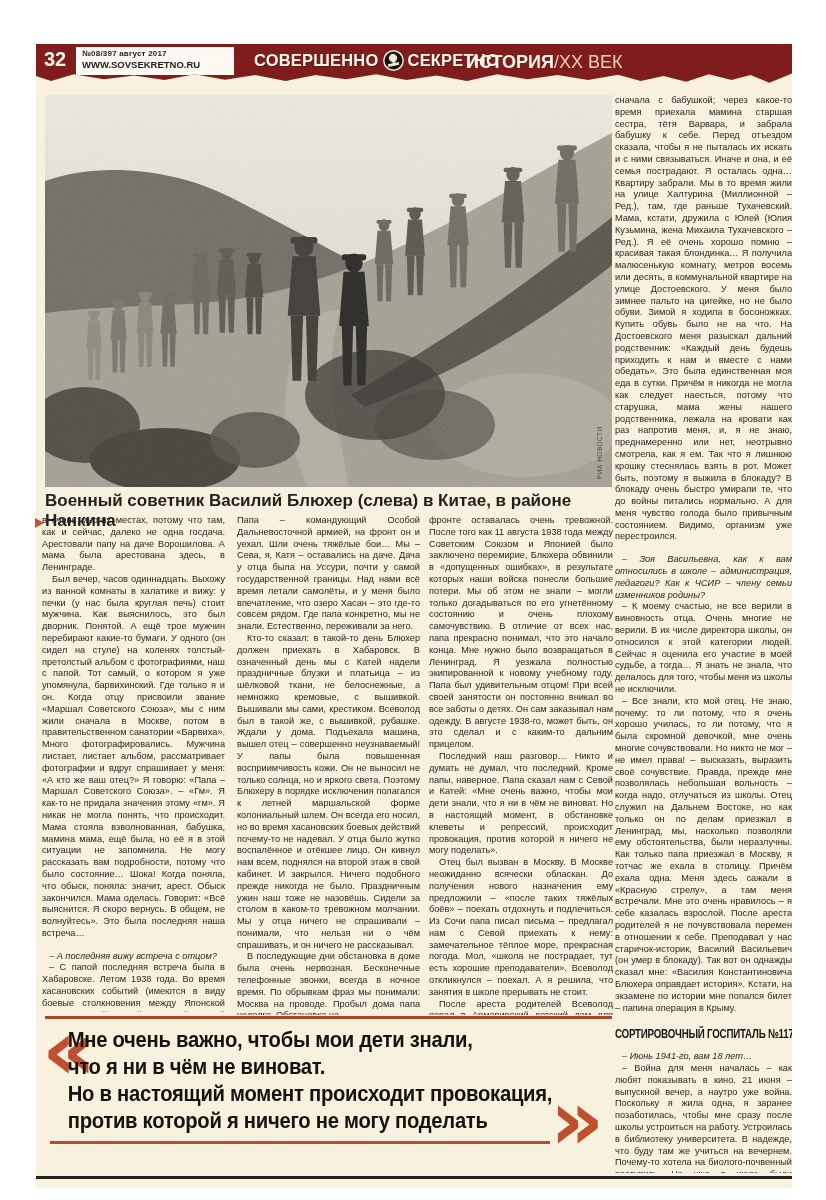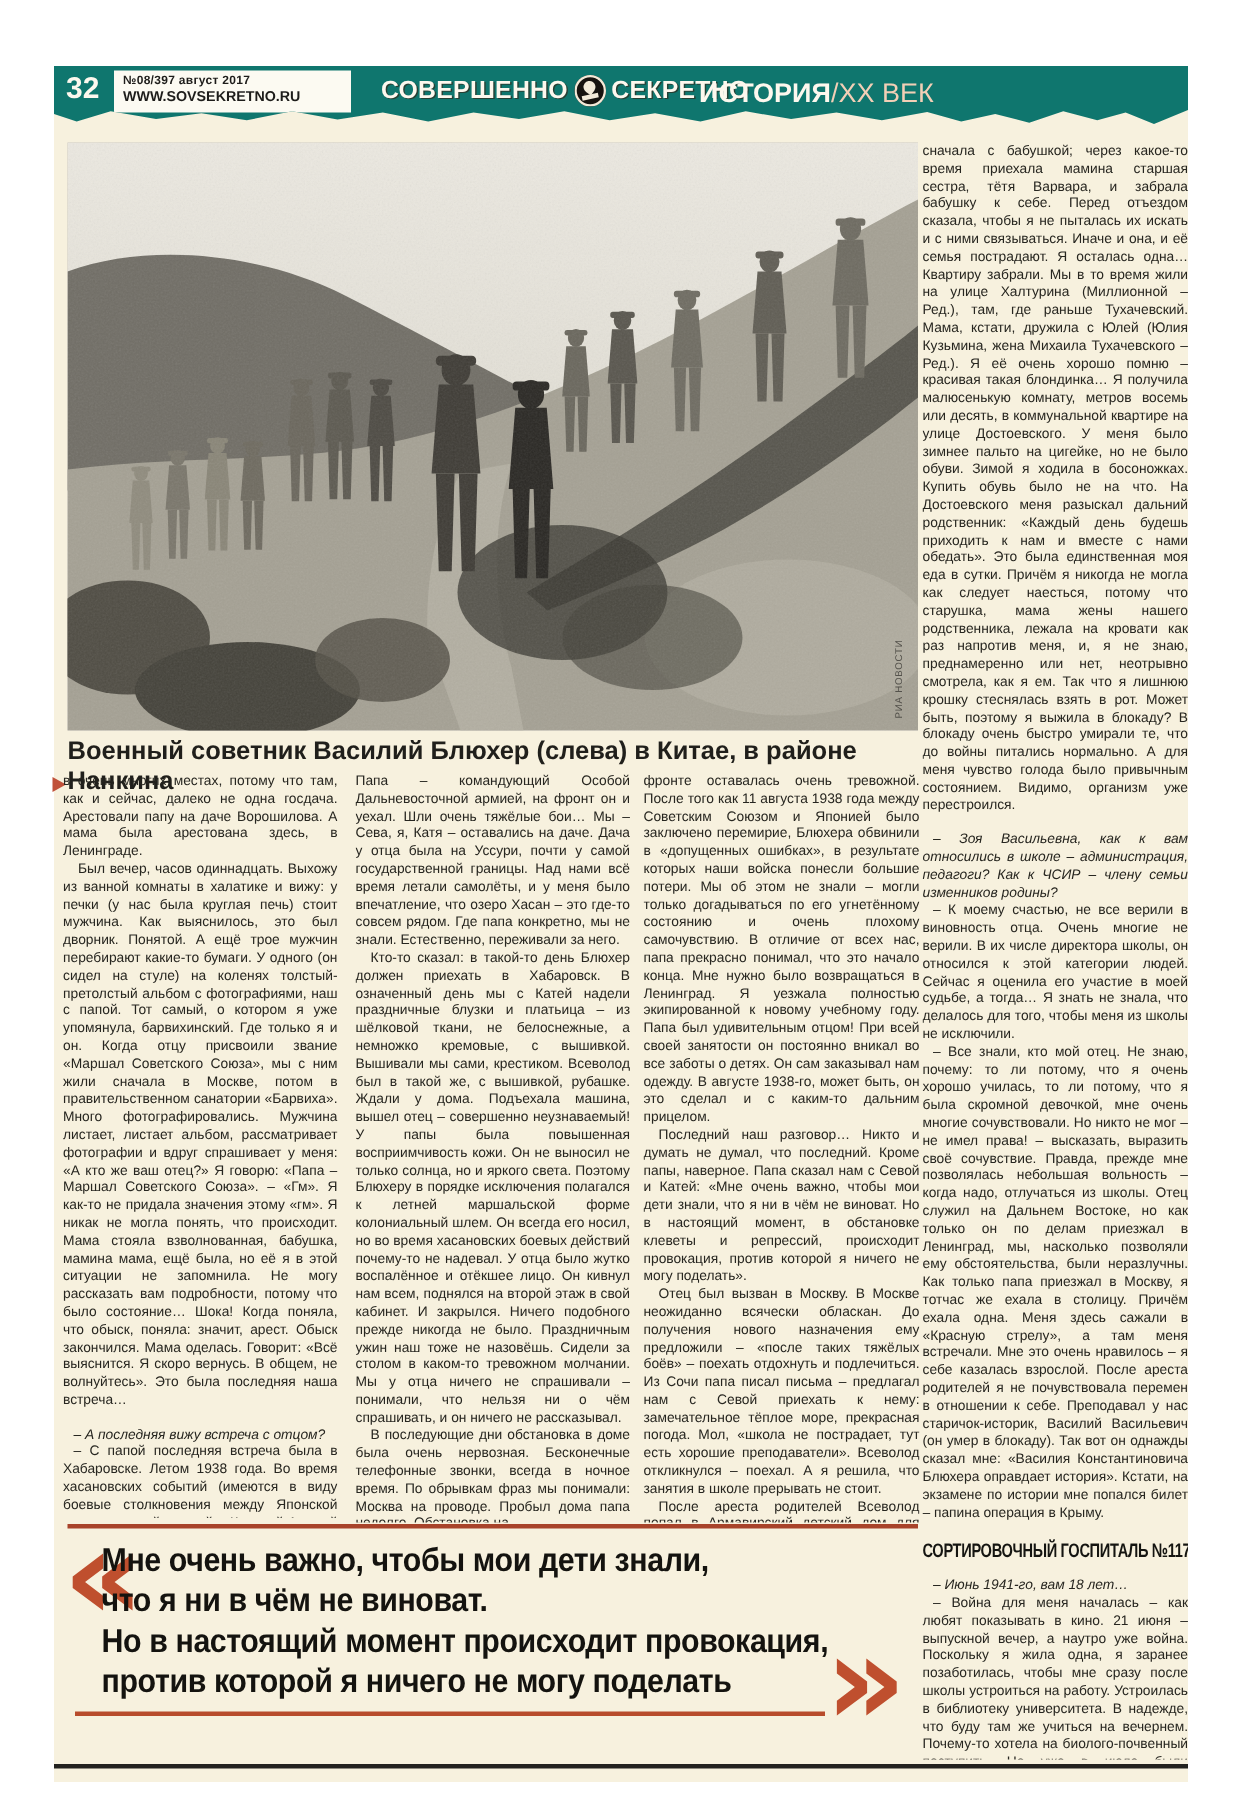--- a/index.html
+++ b/index.html
@@ -1,20 +1,20 @@
 <!DOCTYPE html>
 <html><head>
 <meta charset="utf-8">
 <style>
   html,body{margin:0;padding:0;background:#ffffff;}
   .page{position:relative;width:826px;height:1200px;background:#ffffff;overflow:hidden;
         font-family:"Liberation Sans",sans-serif;}
   .sheet{position:absolute;left:36px;top:60px;width:756px;height:1128px;background:#f7f1de;}
   
-  .header{position:absolute;left:36px;top:44px;width:756px;height:42px;background:#0f766e;
+  .header{position:absolute;left:36px;top:44px;width:756px;height:42px;background:#7f1d1d;
     clip-path:polygon(0 0,100% 0,100% 70%,97% 92%,94.5% 74%,92% 86%,89% 72%,86% 90%,83% 76%,80% 88%,77% 73%,73% 86%,69% 74%,65% 84%,61% 72%,57% 88%,53% 75%,49% 86%,45% 72%,41% 84%,37% 74%,33% 88%,29% 74%,25% 85%,21% 72%,17% 86%,13% 75%,9% 84%,5% 72%,2% 88%,0 76%);}
   .pagenum{position:absolute;left:8px;top:4px;color:#fdf8ee;font-size:20px;font-weight:bold;}
   .issuebox{position:absolute;left:40px;top:3px;width:158px;height:28px;background:#fcfaf2;
     padding:1px 6px;box-sizing:border-box;}
   .issue{font-size:8px;font-weight:bold;color:#1d1c1a;letter-spacing:0.2px;margin-top:1px;}
   .site{font-size:9.5px;font-weight:bold;color:#1d1c1a;margin-top:1px;}
   .masthead{position:absolute;left:218px;top:6px;display:flex;align-items:center;gap:4px;
     color:#fdf8ee;font-weight:bold;font-size:16.5px;letter-spacing:0.2px;
     text-shadow:1px 1px 0 rgba(60,20,5,.55);text-align:right;}
   .emblem{width:21px;height:21px;border-radius:50%;background:#17130f;display:inline-block;

